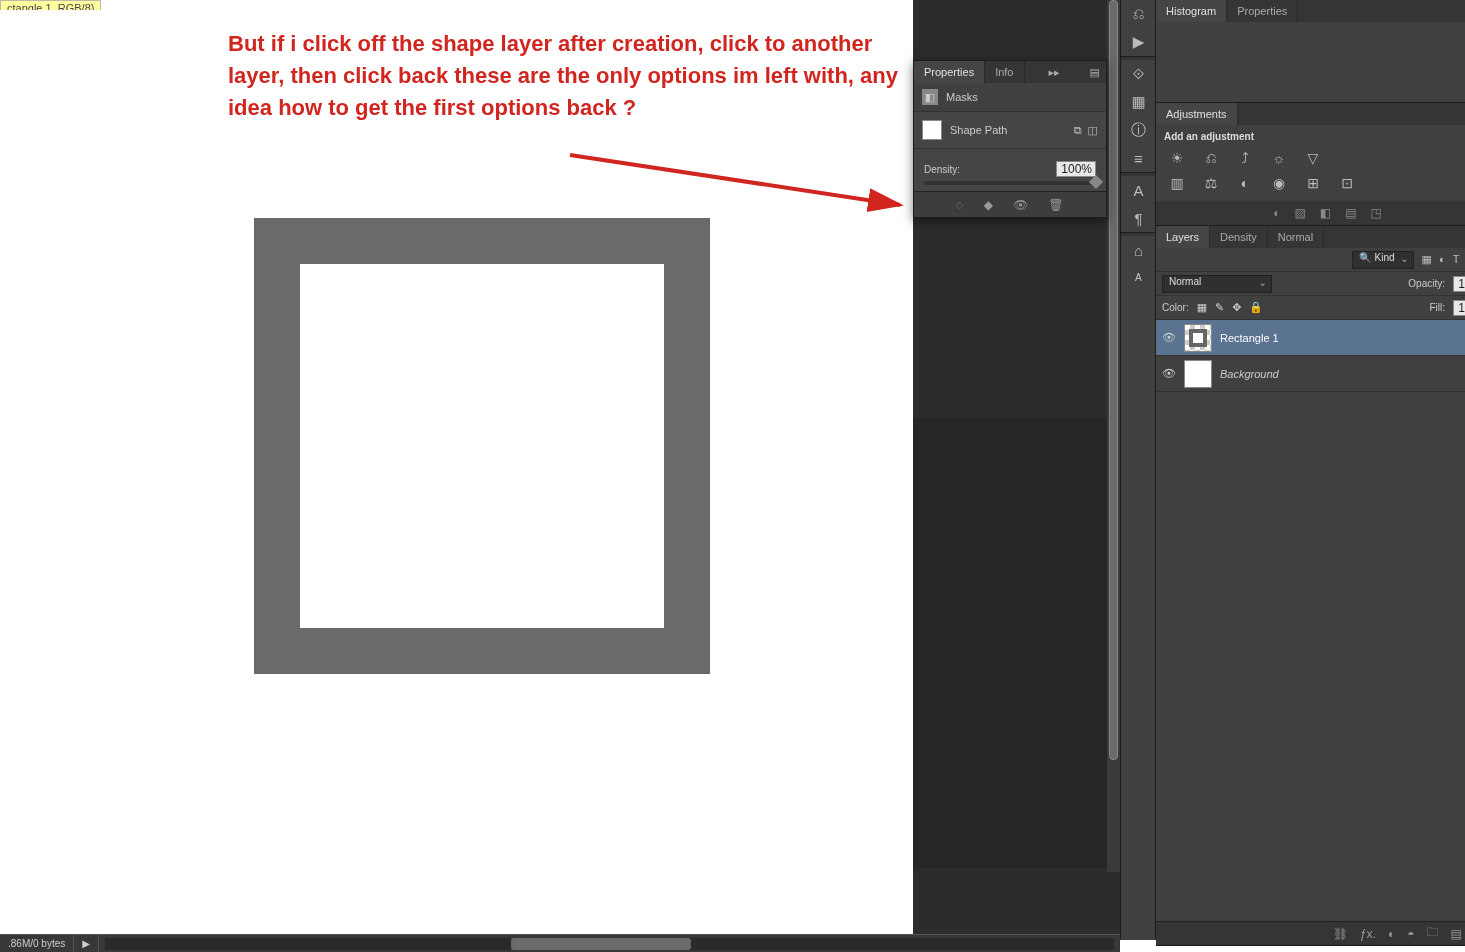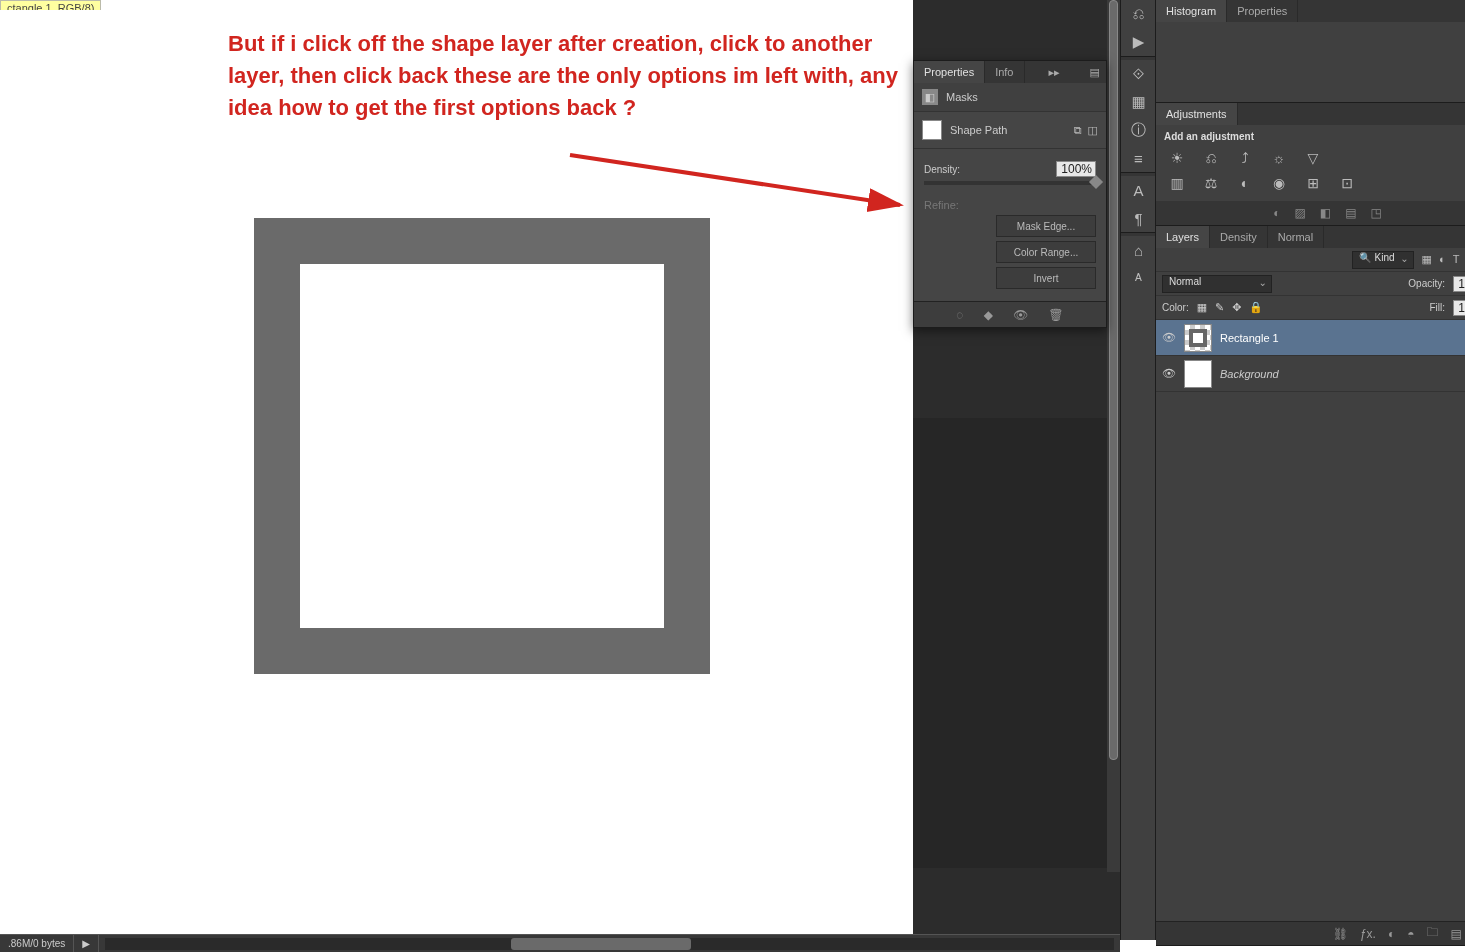--- a/index.html
+++ b/index.html
@@ -117,26 +117,20 @@
     </div>
     <div class="prop-field">
       <div class="frow">
         <span class="lbl">Density:</span>
         <div class="numbox">100%</div>
       </div>
       <div class="slider">
           <div class="knob" style="right:-5px"></div>
         </div>
     </div>
-    <div class="refine">
-      <span>Refine:</span>
-      <div class="btn">Mask Edge...</div>
-      <div class="btn">Color Range...</div>
-      <div class="btn">Invert</div>
-    </div>
     <div class="prop-footer">
       <span>◌</span>
       <span>◆</span>
       <span>👁</span>
       <span>🗑</span>
     </div>
   </div>
 </div>
 
 <div class="iconstrip">

